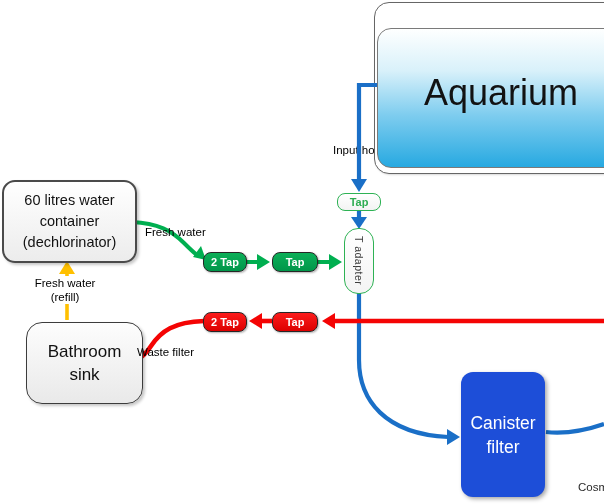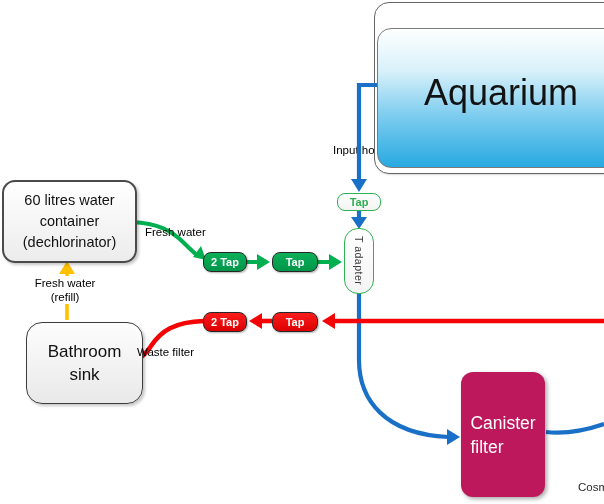--- a/index.html
+++ b/index.html
@@ -35,23 +35,23 @@
   .sink-box{
     left:26px;top:322px;width:115px;height:80px;
     background:linear-gradient(180deg,#fdfdfd,#e9e9e9);
     border:1.6px solid #3c3c3c;border-radius:16px;z-index:4;
     box-shadow:2px 2px 3px rgba(0,0,0,.22);
     display:flex;align-items:center;justify-content:center;text-align:center;
   }
   .sink-label{font-size:17px;line-height:23px;color:#111;}
   .canister-box{
     left:461px;top:372px;width:84px;height:125px;
-    background:#be185d;border-radius:12px;z-index:4;
+    background:#1d4ed8;border-radius:12px;z-index:4;
     box-shadow:2px 2px 4px rgba(0,0,0,.35);
-    display:flex;align-items:center;justify-content:center;text-align:left;
+    display:flex;align-items:center;justify-content:center;text-align:center;
   }
   .canister-label{font-size:17.5px;line-height:24px;color:#fff;}
 
   
   .pill{
     border-radius:8px;z-index:4;display:flex;align-items:center;justify-content:center;
     font-size:11px;font-weight:600;box-sizing:border-box;
   }
   .pill-green{
     background:linear-gradient(180deg,#0caf58,var(--tap-green-fill));

